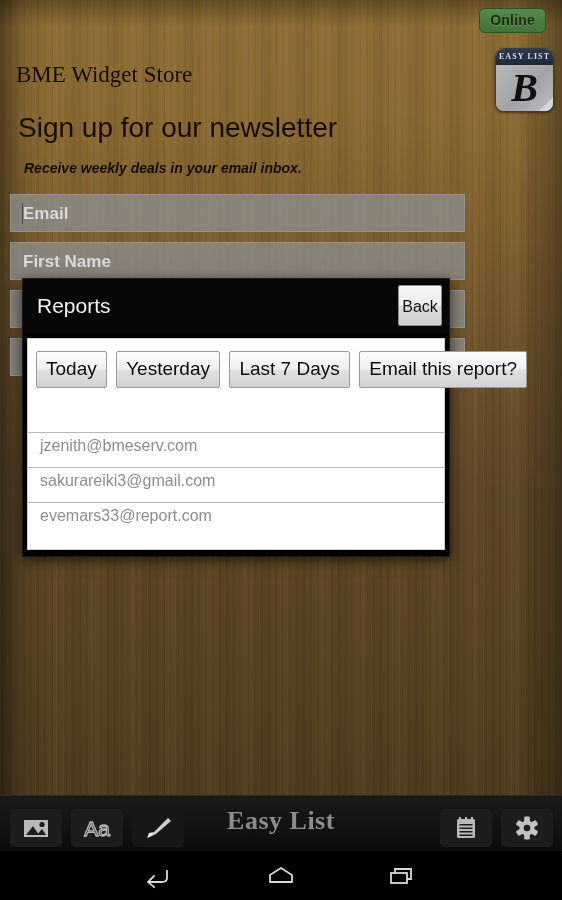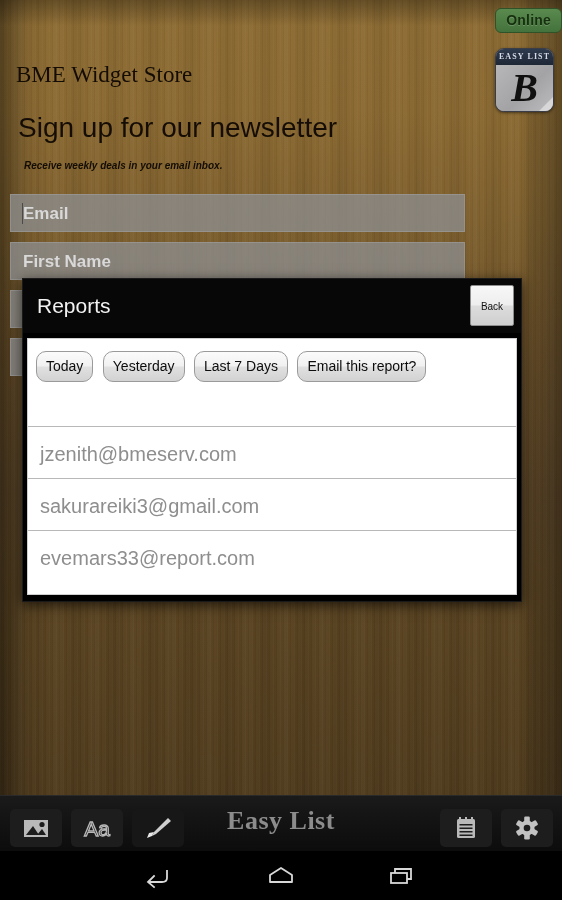--- a/index.html
+++ b/index.html
@@ -61,21 +61,21 @@
     background:
       linear-gradient(to right, rgba(0,0,0,0.38) 0px, rgba(0,0,0,0.0) 34px,
                       rgba(0,0,0,0.0) 520px, rgba(0,0,0,0.34) 562px),
       linear-gradient(to bottom, rgba(0,0,0,0.30) 0px, rgba(0,0,0,0.0) 26px);
     pointer-events: none;
   }
 
   
   #online-badge {
     position: absolute;
-    right: 0;
+    right: 16px;
     top: 8px;
     background: linear-gradient(to bottom, #5a8a4e, #44723c);
     border: 1px solid #2f5229;
     border-radius: 6px;
     color: #16300f;
     font-size: 14px;
     font-weight: bold;
     padding: 3px 10px 4px 10px;
     letter-spacing: 0.2px;
     text-shadow: 0 1px 0 rgba(255,255,255,0.18);
@@ -143,21 +143,21 @@
     position: absolute;
     left: 18px;
     top: 112px;
     font-size: 28px;
     color: #150d05;
   }
   #newsletter-sub {
     position: absolute;
     left: 24px;
     top: 160px;
-    font-size: 10px;
+    font-size: 14px;
     font-style: italic;
     font-weight: bold;
     color: #130c04;
   }
 
   .field {
     position: absolute;
     left: 10px;
     width: 455px;
     height: 38px;
@@ -184,21 +184,21 @@
     width: 1px;
     height: 21px;
     background: #4a4a4a;
   }
 
   
   #dialog {
     position: absolute;
     left: 22px;
     top: 278px;
-    width: 500px;
+    width: 428px;
     background: #000;
     border: 1px solid #1a1a1a;
     box-shadow: 0 3px 12px rgba(0,0,0,0.65);
     box-sizing: border-box;
   }
   #dialog-titlebar {
     position: relative;
     height: 54px;
     background: #070707;
     border-bottom: 1px solid #000;
@@ -213,51 +213,51 @@
   #back-button {
     position: absolute;
     right: 7px;
     top: 6px;
     width: 44px;
     height: 41px;
     background: linear-gradient(to bottom, #f7f7f7 0%, #eeeeee 48%, #dcdcdc 52%, #cfcfcf 100%);
     border: 1px solid #8d8d8d;
     border-radius: 2px;
     color: #131313;
-    font-size: 10px;
+    font-size: 16px;
     line-height: 41px;
     text-align: center;
     box-sizing: border-box;
   }
   #dialog-body {
     background: #ffffff;
     padding: 0;
     margin: 4px 4px 6px 4px;
     border: 1px solid #cfcfcf;
   }
   #filter-row {
     padding: 12px 0 10px 8px;
     white-space: nowrap;
   }
   .filter-btn {
     display: inline-block;
     background: linear-gradient(to bottom, #fbfbfb 0%, #f1f1f1 47%, #e0e0e0 53%, #d2d2d2 100%);
     border: 1px solid #9a9a9a;
-    border-radius: 10px;
+    border-radius: 2px;
     color: #0d0d0d;
-    font-size: 14px;
+    font-size: 19px;
     padding: 6px 9px 7px 9px;
     margin-right: 5px;
     box-sizing: border-box;
   }
   #list-spacer { height: 34px; }
   .email-row {
     border-top: 1px solid #b8b8b8;
-    padding: 16px 0 12px 12px;
-    font-size: 20px;
+    padding: 4px 0 12px 12px;
+    font-size: 16px;
     color: #8e8e8e;
   }
   .email-row:first-of-type { border-top: 1px solid #cccccc; }
   #list-bottom-pad { height: 12px; }
 
   
   #app-toolbar {
     position: absolute;
     left: 0;
     top: 795px;

